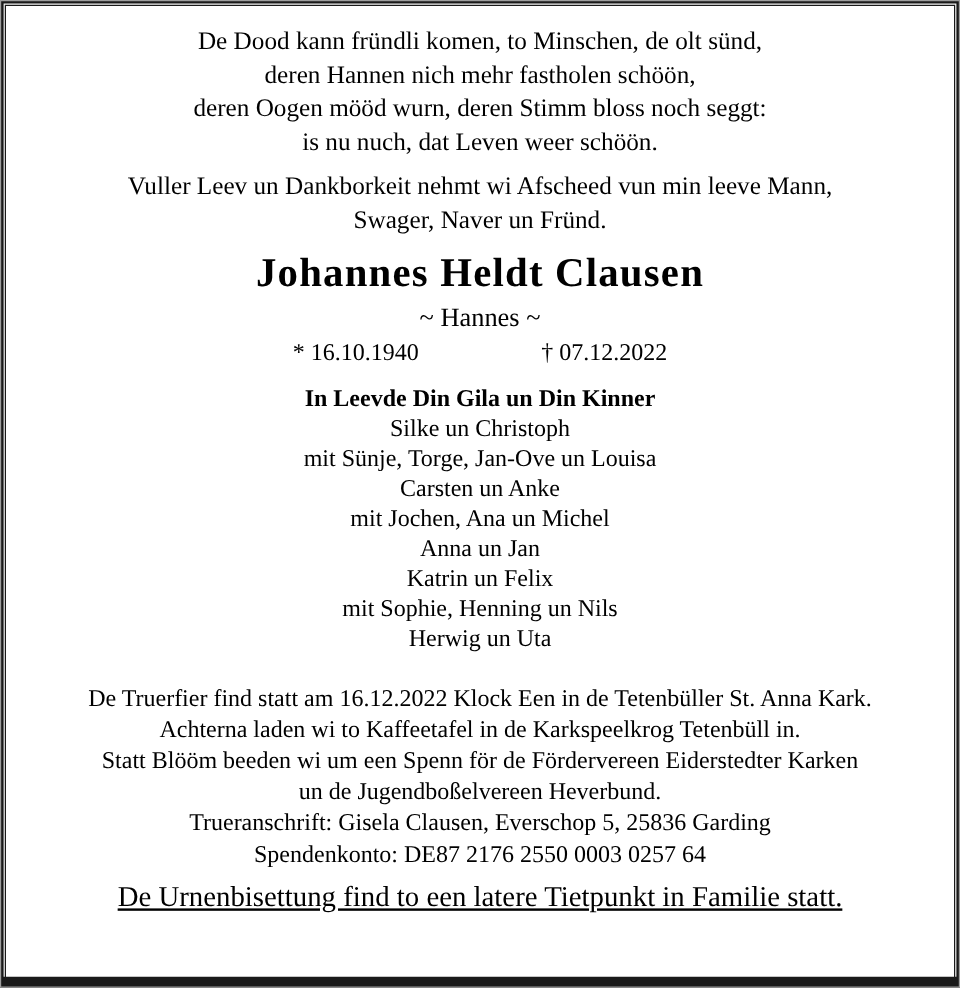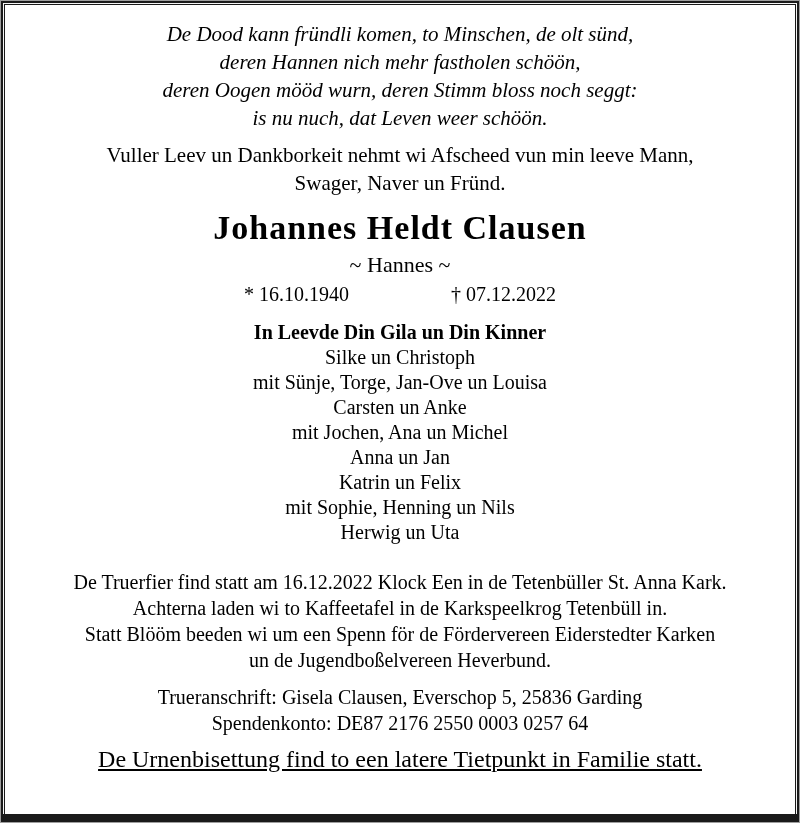--- a/index.html
+++ b/index.html
@@ -26,21 +26,20 @@
     box-shadow:
       inset 0 0 0 1px #9e9e9e,
       inset 0 -9px 0 0 #1a1a1a,
       inset 0 0 0 3px #1a1a1a,
       inset 0 0 0 4px #f5f5f5,
       inset 0 0 0 5px #1a1a1a;
   }
   p { margin: 0; }
 
   .poem p {
-    font-style: italic;
     font-size: 21px;
     line-height: 28px;
   }
   .intro { margin-top: 9px; }
   .intro p {
     font-size: 21px;
     line-height: 28px;
   }
   .name {
     margin: 6px 0 0 0;
@@ -69,21 +68,21 @@
   }
   .family p {
     font-size: 20px;
     line-height: 25px;
   }
   .funeral { margin-top: 24px; }
   .funeral p {
     font-size: 20px;
     line-height: 26px;
   }
-  .contact { margin-top: 11px; }
+  .contact { }
   .contact p {
     font-size: 20px;
     line-height: 26px;
   }
   .closing {
     margin-top: 10px;
     font-size: 24px;
     line-height: 26px;
     text-decoration: underline;
   }

